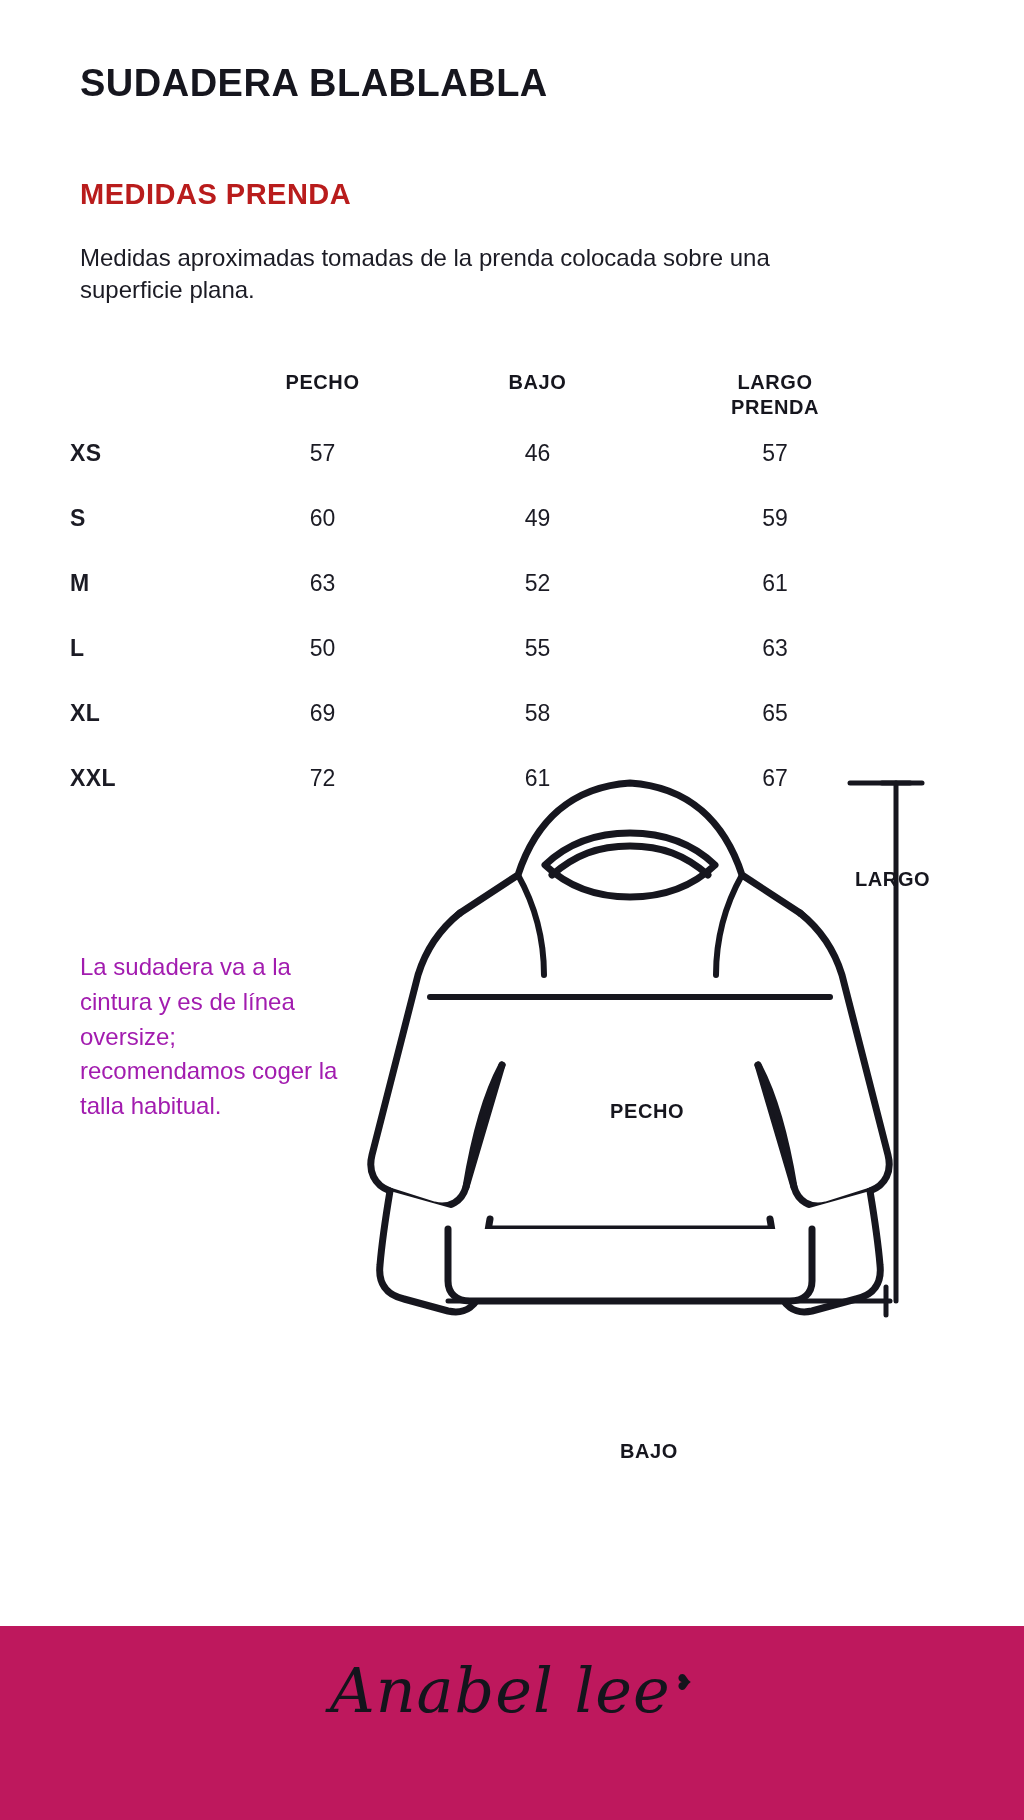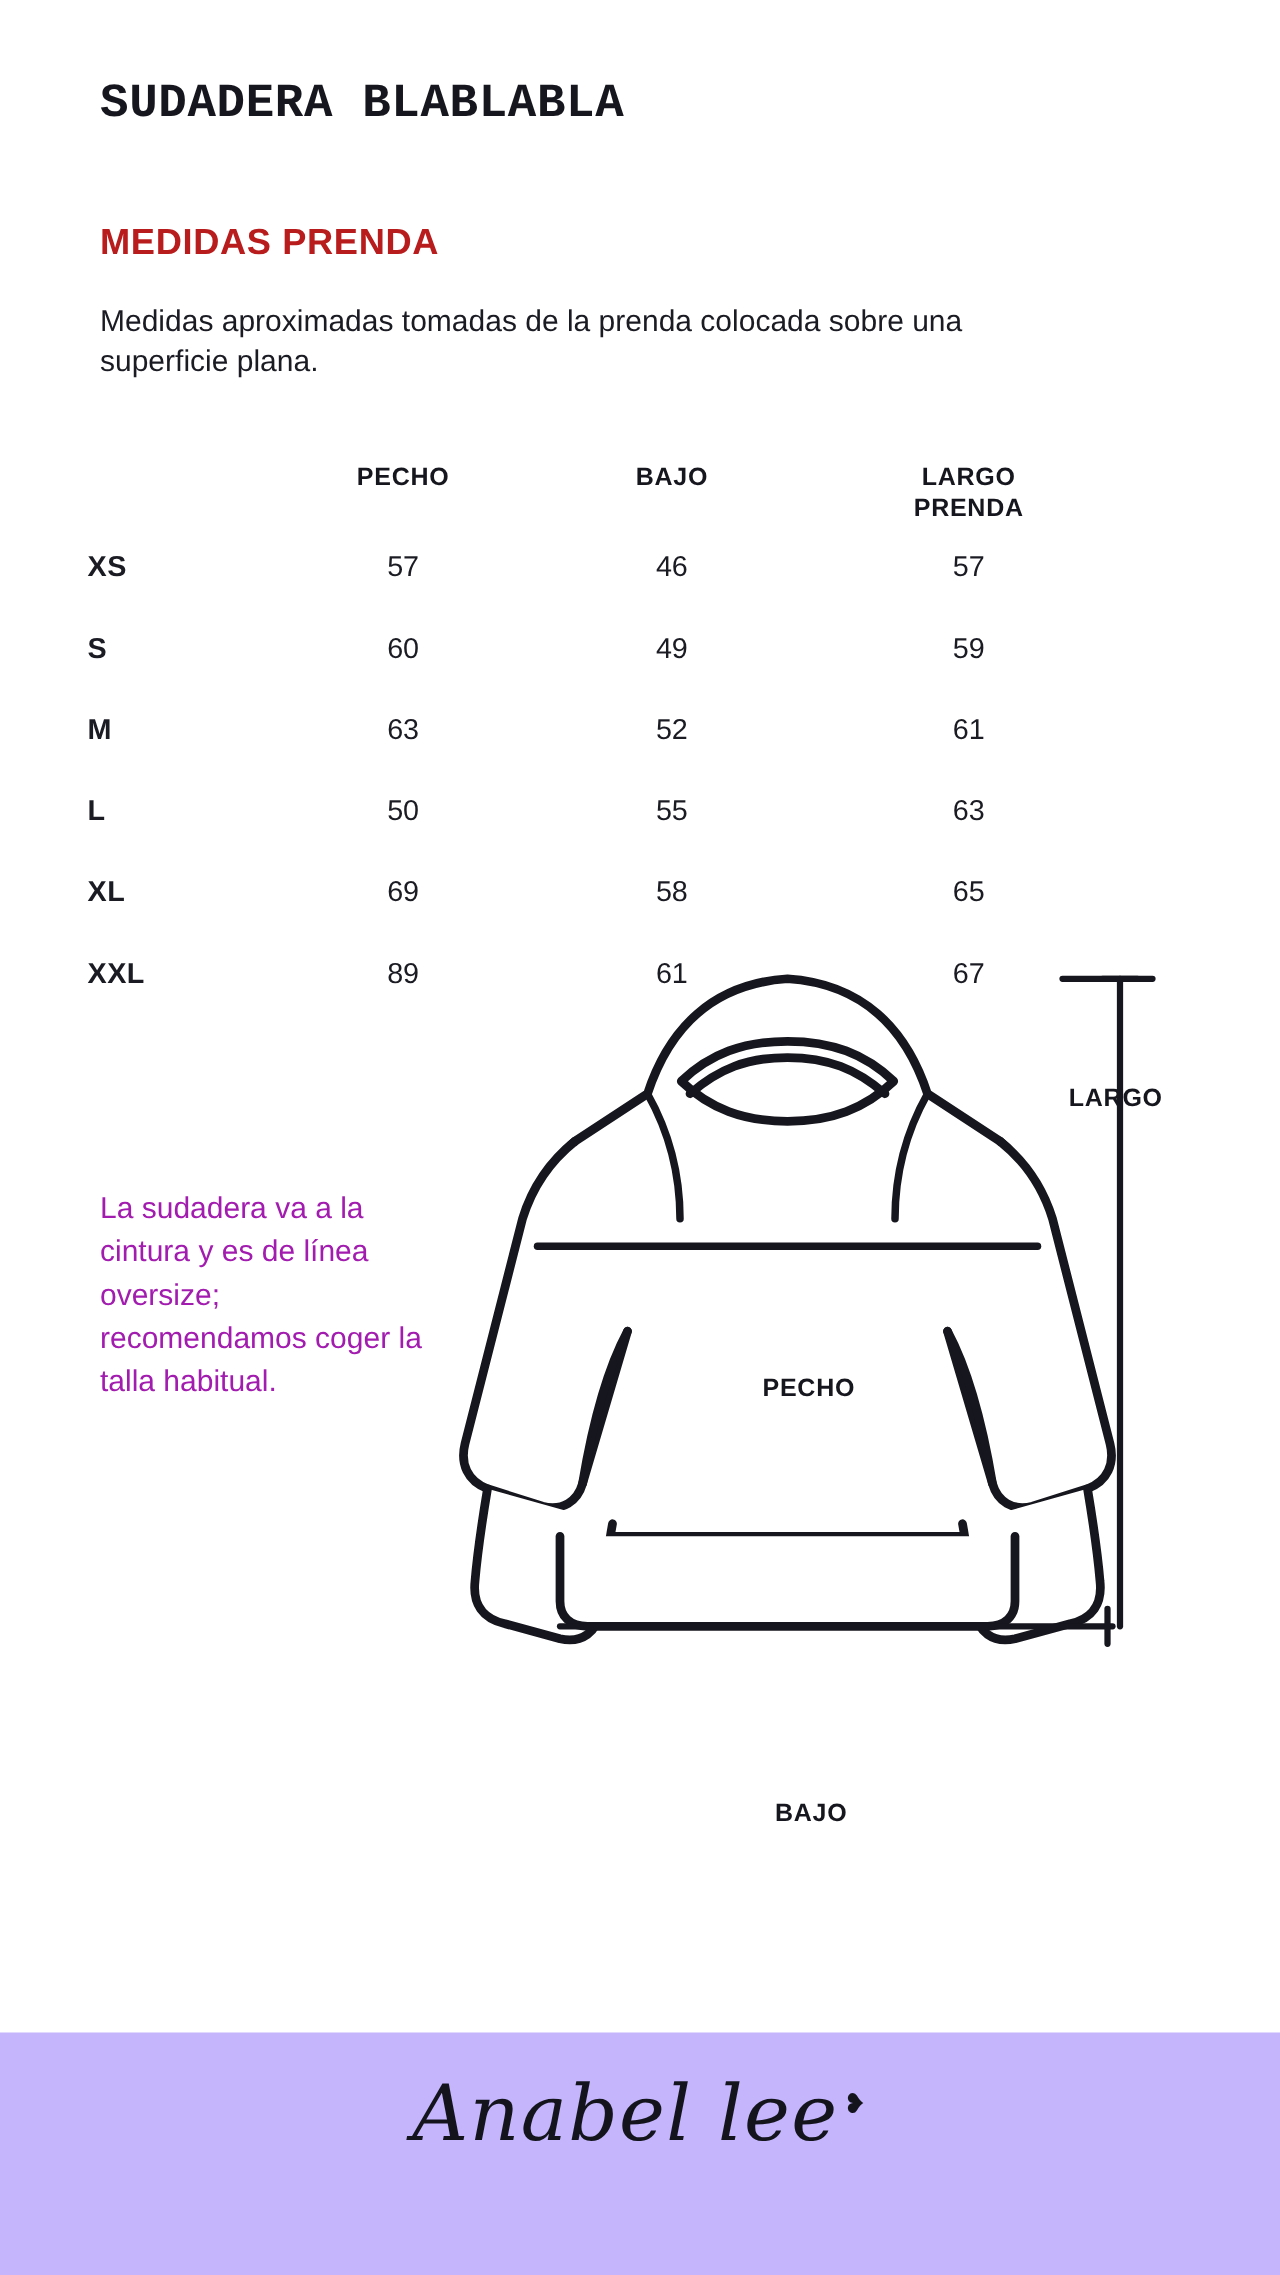--- a/index.html
+++ b/index.html
@@ -20,21 +20,20 @@
 
   
   .title {
     position: absolute;
     left: 80px;
     top: 62px;
     font-size: 38px;
     font-weight: bold;
     letter-spacing: 0.5px;
     color: #16161e;
-    font-family: Liberation Mono, monospace;
   }
   .section-head {
     color: #b91c1c;
     font-weight: bold;
     letter-spacing: 0.5px;
   }
   .sub-head {
     position: absolute;
     left: 80px;
     top: 178px;
@@ -129,21 +128,21 @@
   .lbl-pecho { left: 610px; top: 1100px; }
   .lbl-bajo  { left: 620px; top: 1440px; }
 
   
   .footer {
     position: absolute;
     left: 0;
     bottom: 0;
     width: 1024px;
     height: 194px;
-    background: #c4b5fd;
+    background: #be185d;
   }
   .brand {
     position: absolute;
     left: 0;
     right: 0;
     top: 28px;
     text-align: center;
     font-family: "DejaVu Serif", serif;
     font-style: italic;
     font-size: 62px;
@@ -206,21 +205,21 @@
         <div class="cell c-largo">63</div>
       </div>
       <div class="t-row">
         <div class="cell c-size">XL</div>
         <div class="cell c-pecho">69</div>
         <div class="cell c-bajo">58</div>
         <div class="cell c-largo">65</div>
       </div>
       <div class="t-row">
         <div class="cell c-size">XXL</div>
-        <div class="cell c-pecho">89</div>
+        <div class="cell c-pecho">72</div>
         <div class="cell c-bajo">61</div>
         <div class="cell c-largo">67</div>
       </div>
     </div>
   </div>
 
   <div class="advice-body">La sudadera va a la cintura y es de línea oversize; recomendamos coger la talla habitual.</div>
 
   <div class="illu">
     <svg viewBox="0 0 600 620" fill="none" xmlns="http://www.w3.org/2000/svg" stroke="#16161e" stroke-width="7" stroke-linecap="round" stroke-linejoin="round">

